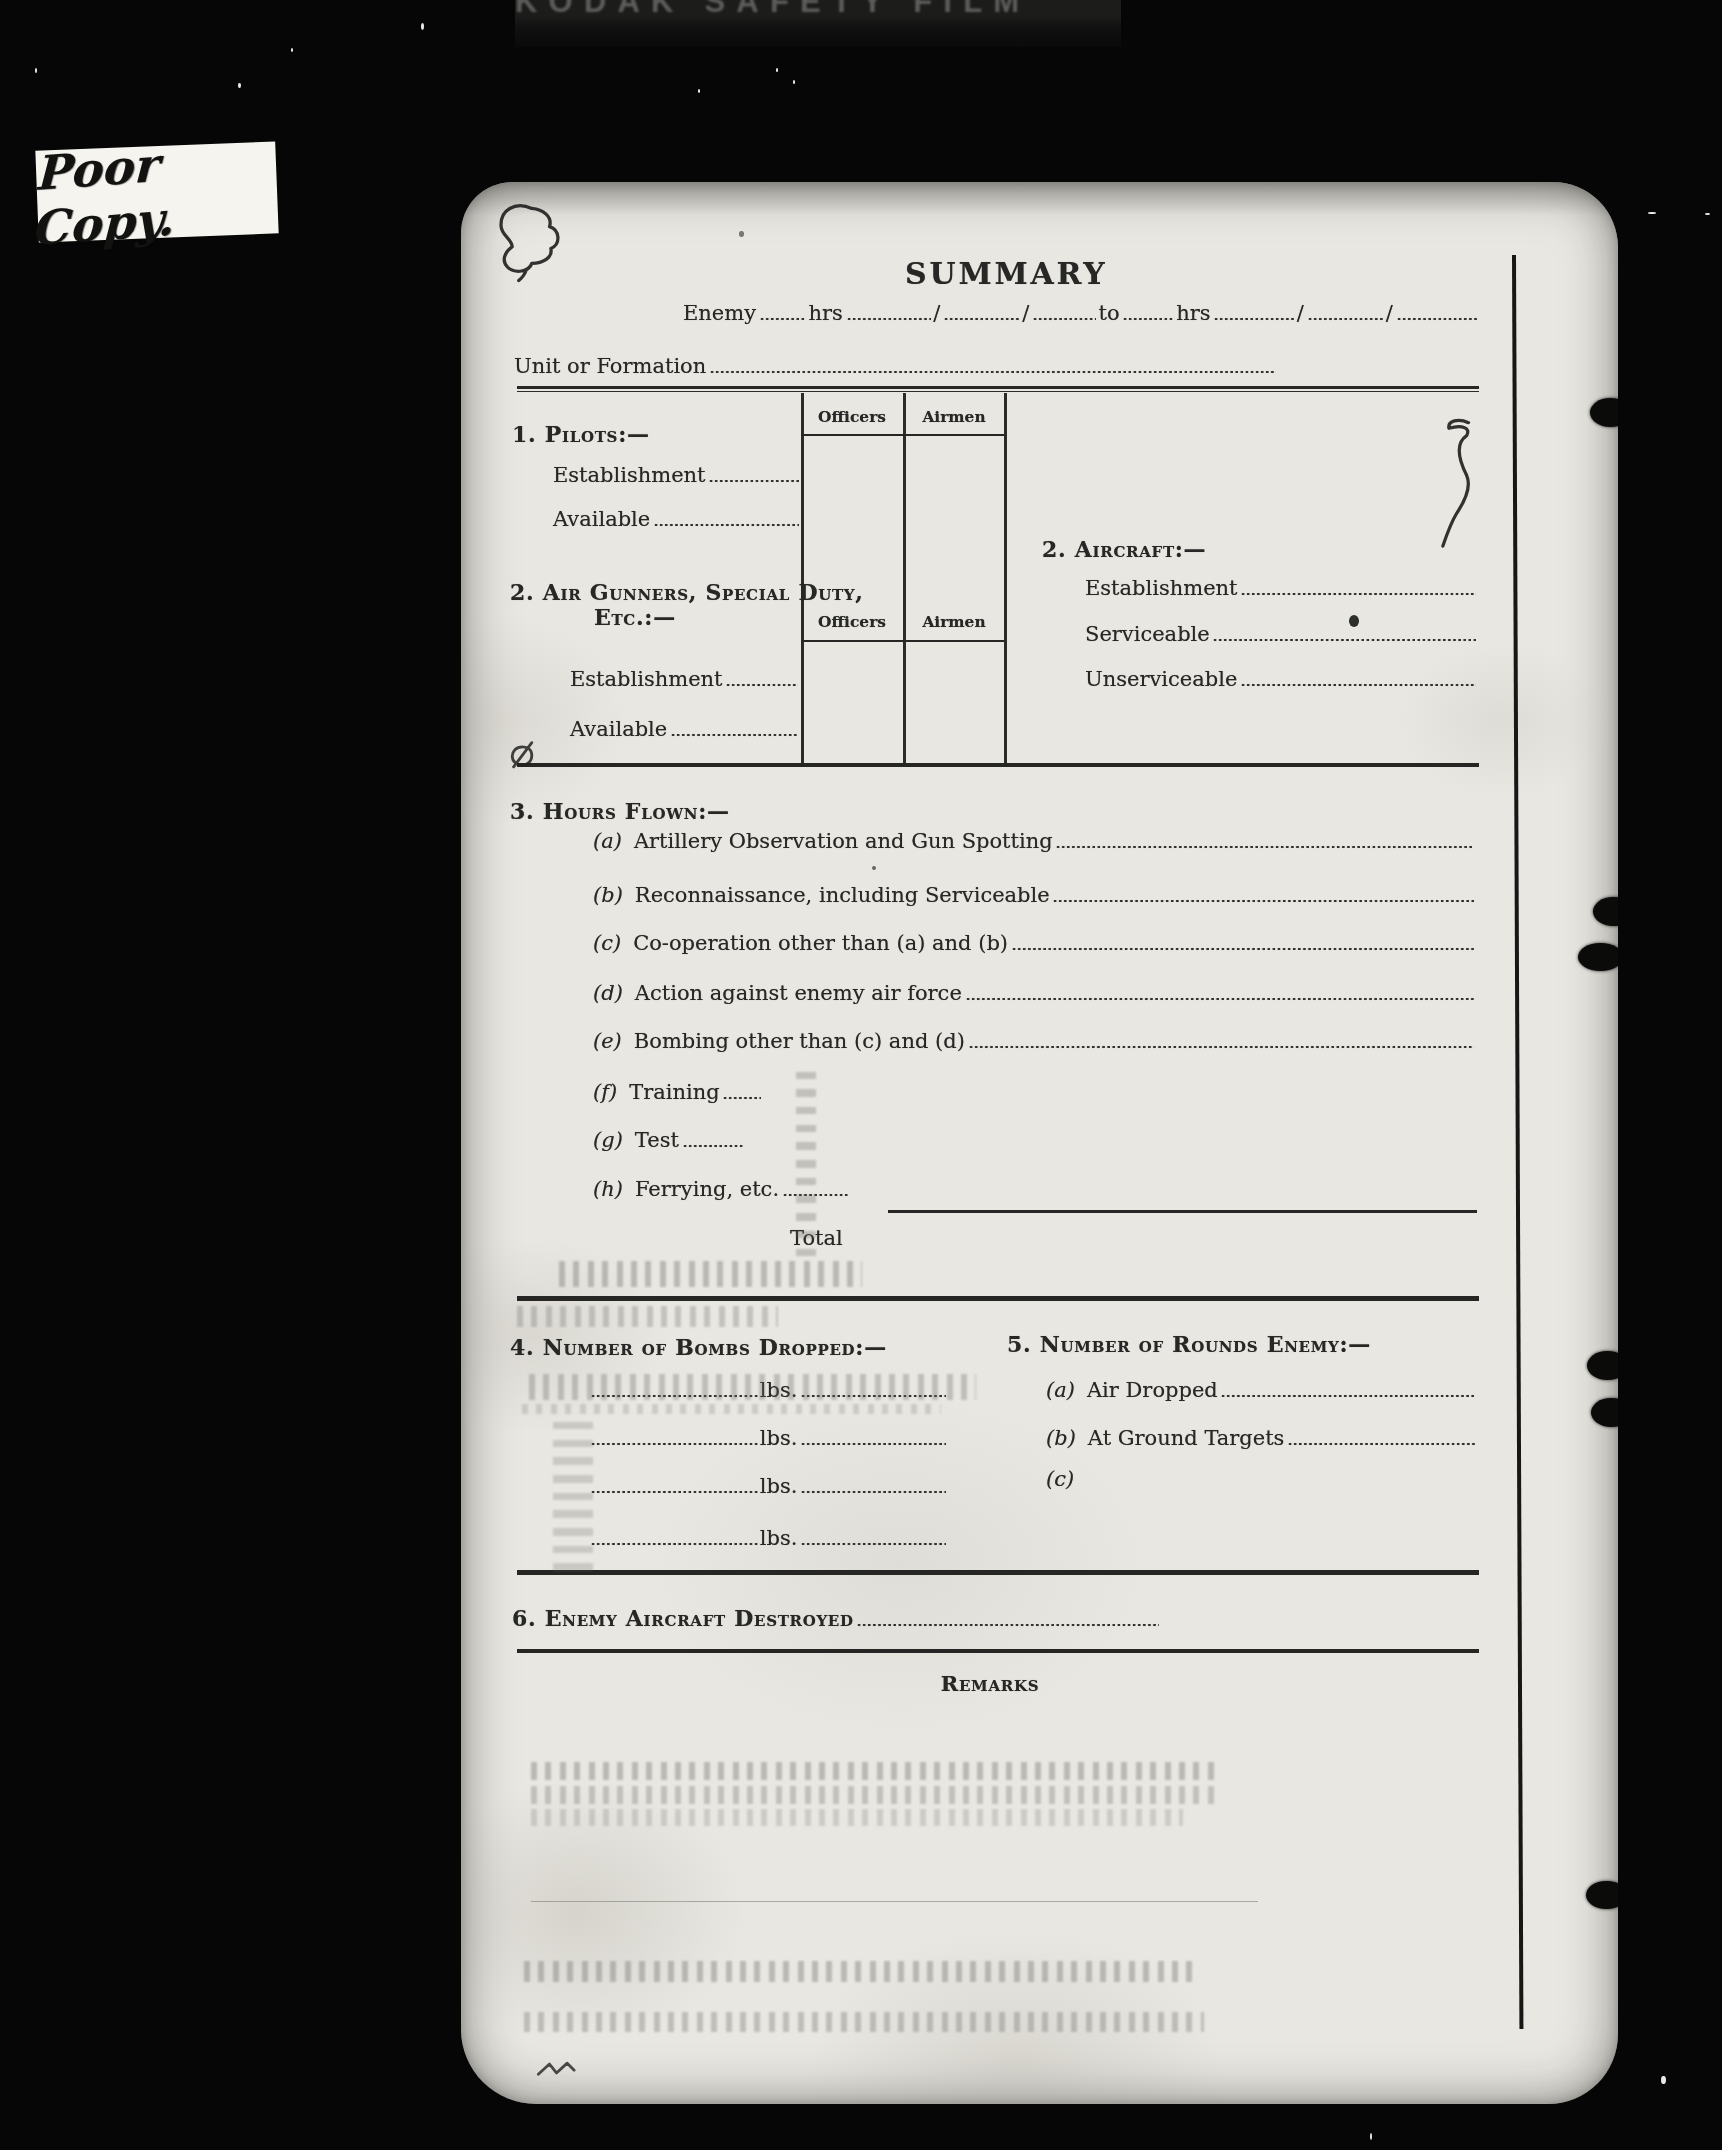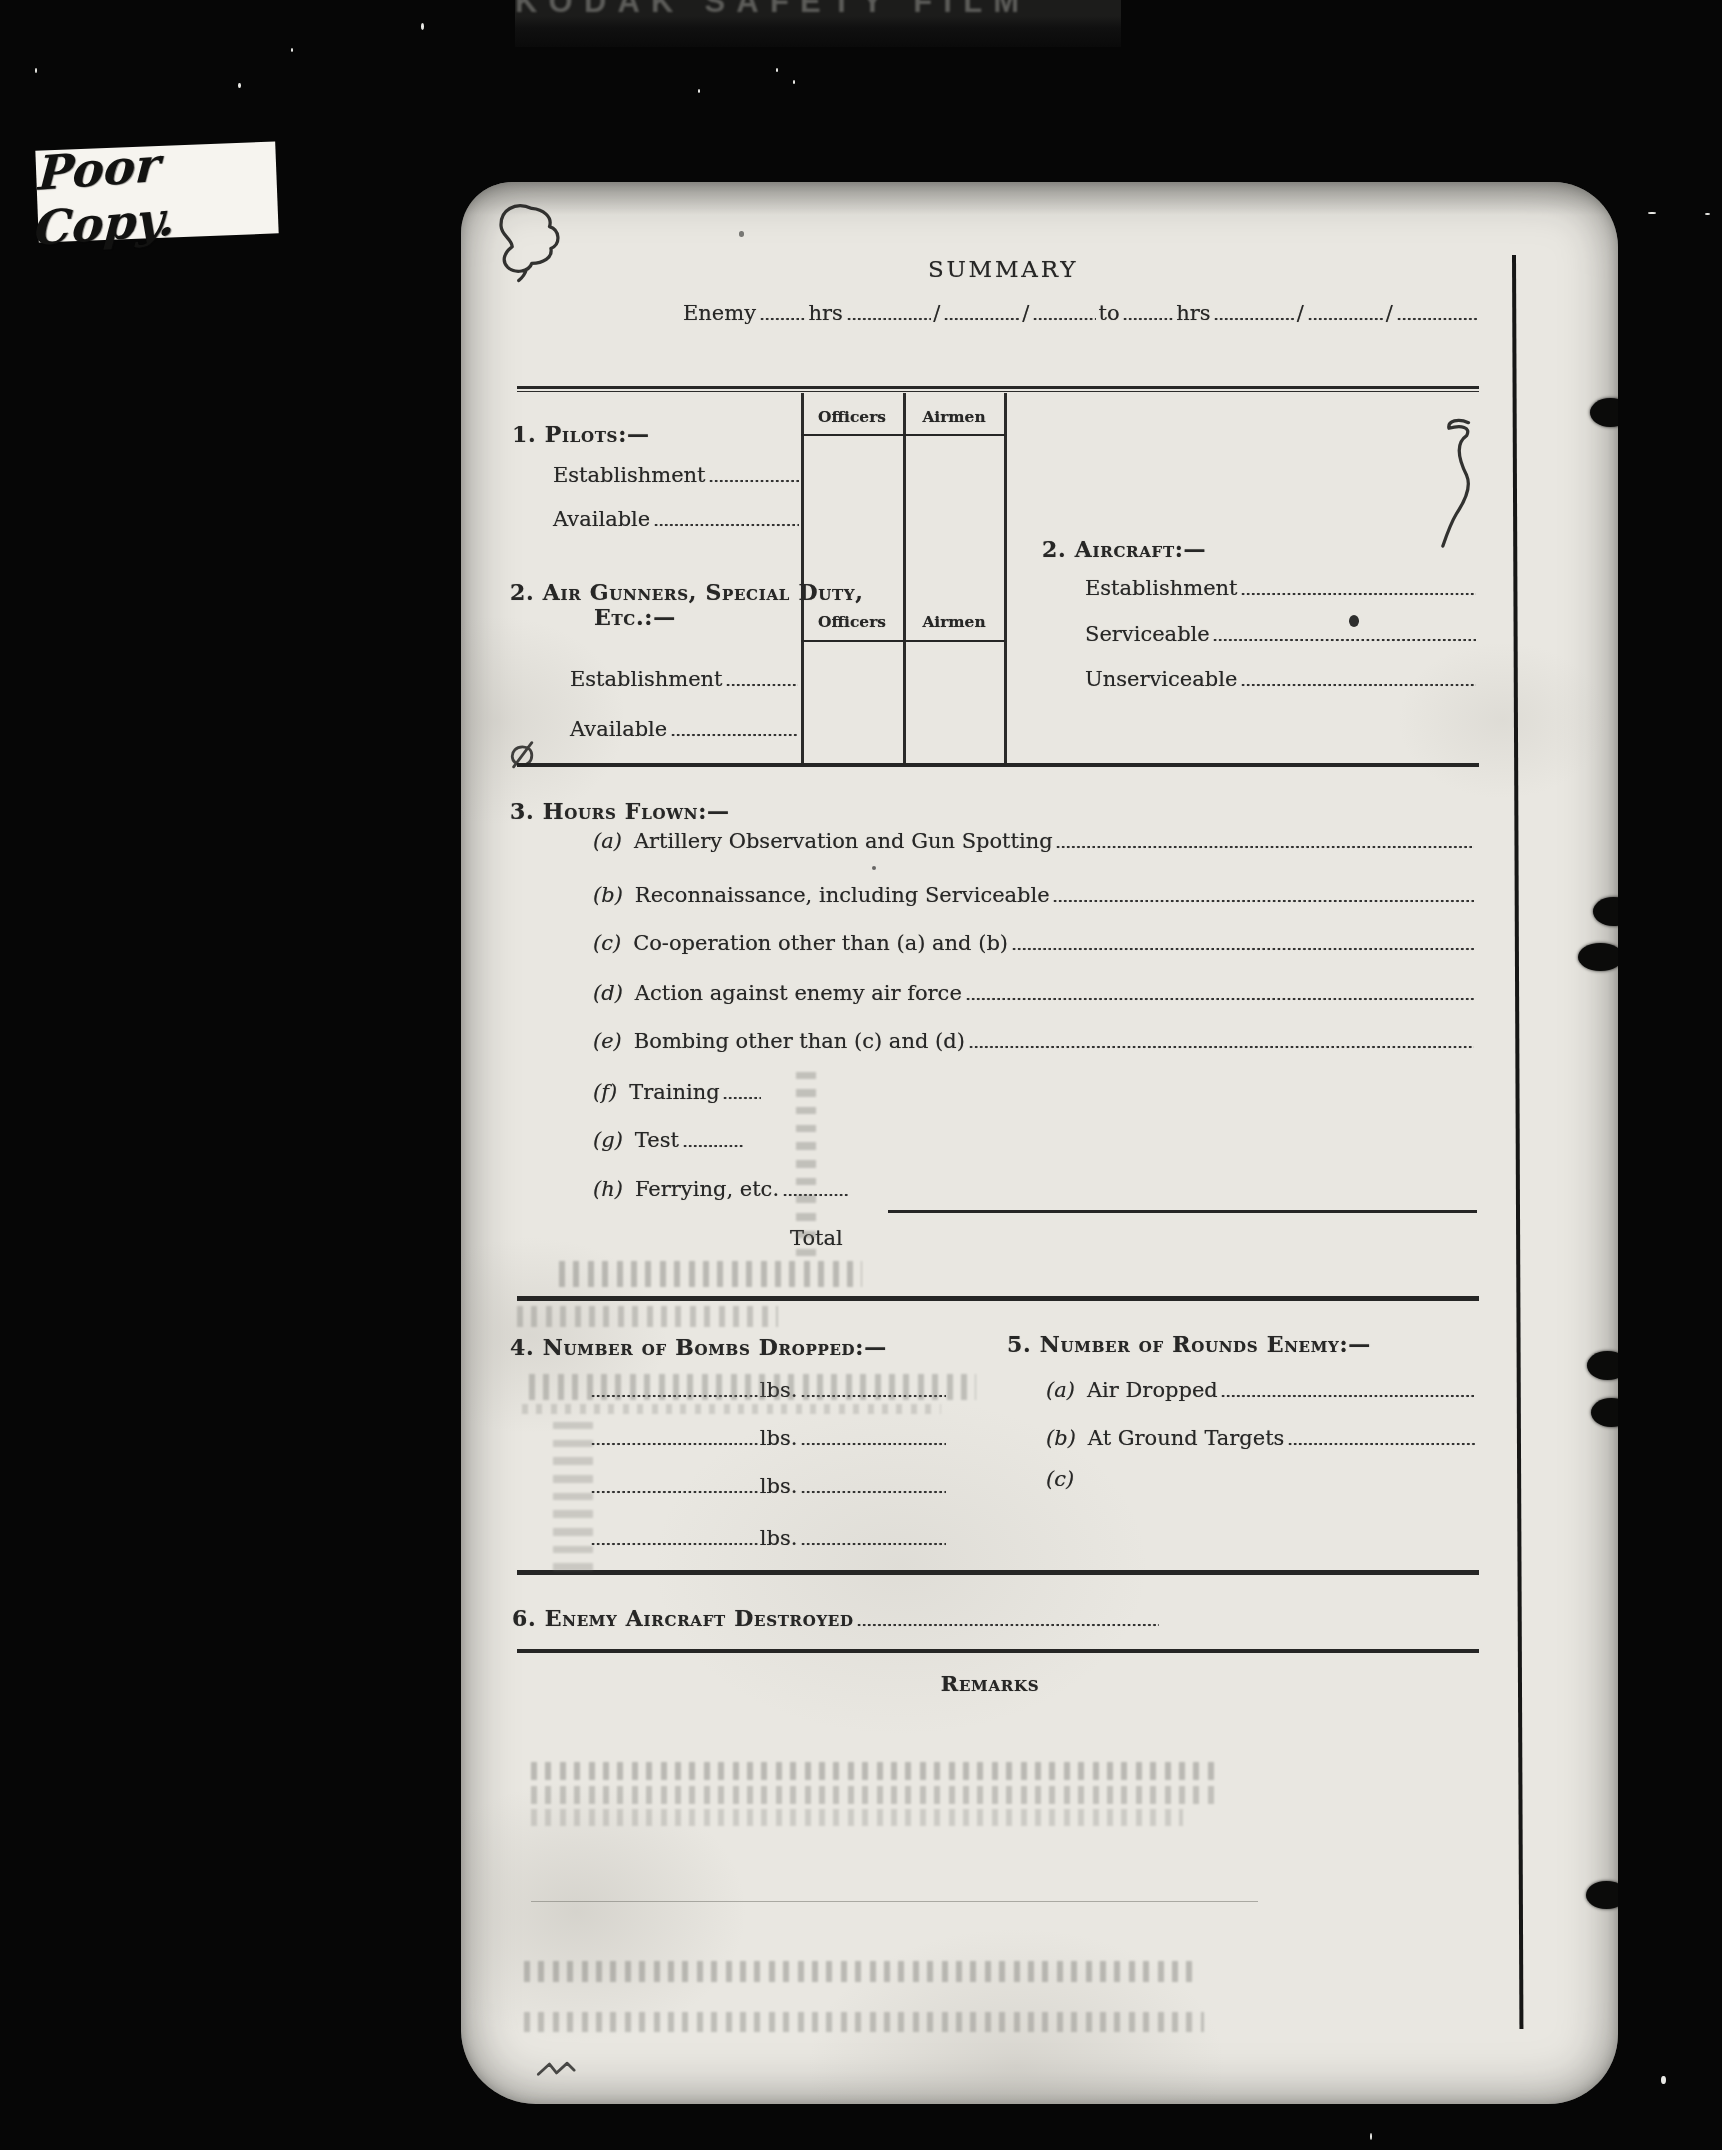--- a/index.html
+++ b/index.html
@@ -25,21 +25,21 @@
       radial-gradient(149px 112px at 90% 28%, rgba(165,162,154,.16), rgba(0,0,0,0) 70%),
       radial-gradient(186px 149px at 3% 28%, rgba(160,157,149,.2), rgba(0,0,0,0) 70%),
       radial-gradient(354px 242px at 38% 72%, rgba(168,165,157,.15), rgba(0,0,0,0) 70%);}
   
   .ink{color:#272726;text-shadow:0 0 0.7px rgba(45,45,43,.55);}
   .h{font-variant:small-caps;letter-spacing:0.7px;font-weight:600;font-size:22px;}
   .body{font-size:21px;}
   .tag{font-style:italic;margin-right:12px;}
   .num{margin-right:8.4px;}
   .colhead{font-size:15.4px;font-weight:600;}
-  .title{font-size:23px;font-weight:normal;letter-spacing:2.8px;}
+  .title{font-size:30px;font-weight:bold;letter-spacing:2.8px;}
   .row{display:flex;align-items:flex-end;height:27px;white-space:nowrap;}
   .row .lbl{white-space:nowrap;}
   .dl{height:4.2px;background-image:radial-gradient(circle at 1.9px 2.1px,#323231 1.3px,rgba(0,0,0,0) 1.6px);
       background-size:5.1px 4.2px;background-repeat:repeat-x;}
   .row .dl{flex:1;margin:0 2.3px 4.2px 3.7px;}
   .dla{position:absolute;height:4.2px;}
   .rule{background:#262625;}
   .dbl{height:7px;background:linear-gradient(180deg,#282827 0 3.3px,rgba(0,0,0,0) 3.3px 4.7px,#2c2c2b 4.7px 6.5px,rgba(0,0,0,0) 6.5px);}
   .vline{width:2.8px;background:#2b2b2a;}
   
@@ -95,20 +95,24 @@
     <span class="lbl">to</span>
     <span class="dl" style="flex:1.2"></span>
     <span class="lbl">hrs</span>
     <span class="dl" style="flex:1.9"></span>
     <span class="lbl">/</span>
     <span class="dl" style="flex:1.8"></span>
     <span class="lbl">/</span>
     <span class="dl" style="flex:1.9"></span>
   </div>
 
+  <div class="abs ink body row" style="left:53px;top:169px;width:764px">
+    <span class="lbl">Unit or Formation</span>
+    <span class="dl"></span>
+  </div>
 
   <div class="abs dbl" style="left:56px;top:204px;width:962px"></div>
 
   <div class="abs vline" style="left:340px;top:211px;height:373px"></div>
   <div class="abs vline" style="left:442px;top:211px;height:373px"></div>
   <div class="abs vline" style="left:543px;top:211px;height:373px"></div>
 
   <div class="abs ink colhead" style="left:349px;top:226px;width:84px;text-align:center">Officers</div>
   <div class="abs ink colhead" style="left:451px;top:226px;width:84px;text-align:center">Airmen</div>
   <div class="abs rule" style="left:340px;top:252px;width:204px;height:1.9px"></div>

